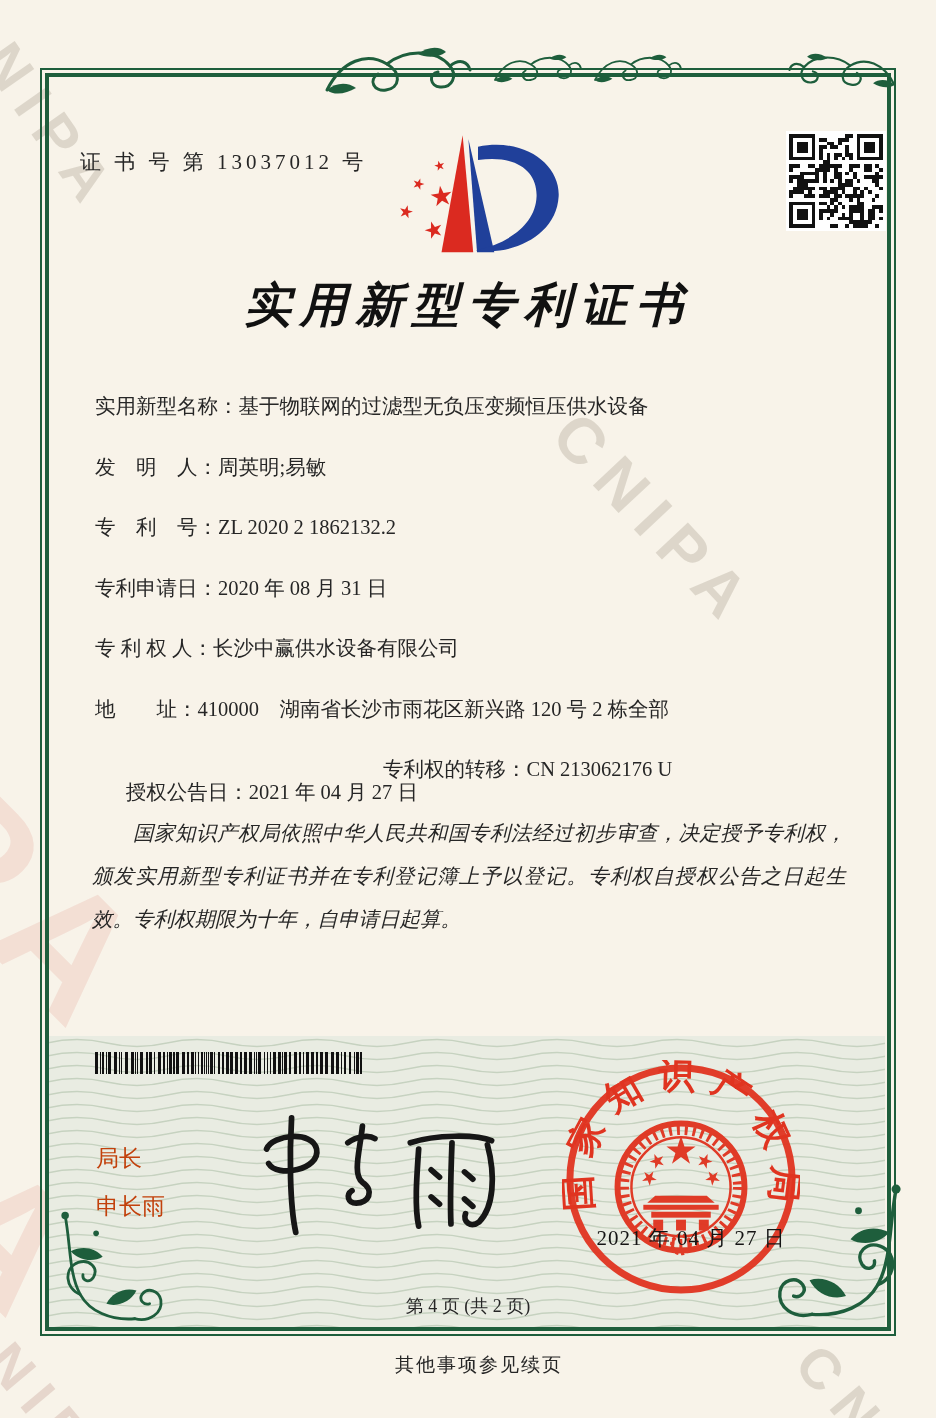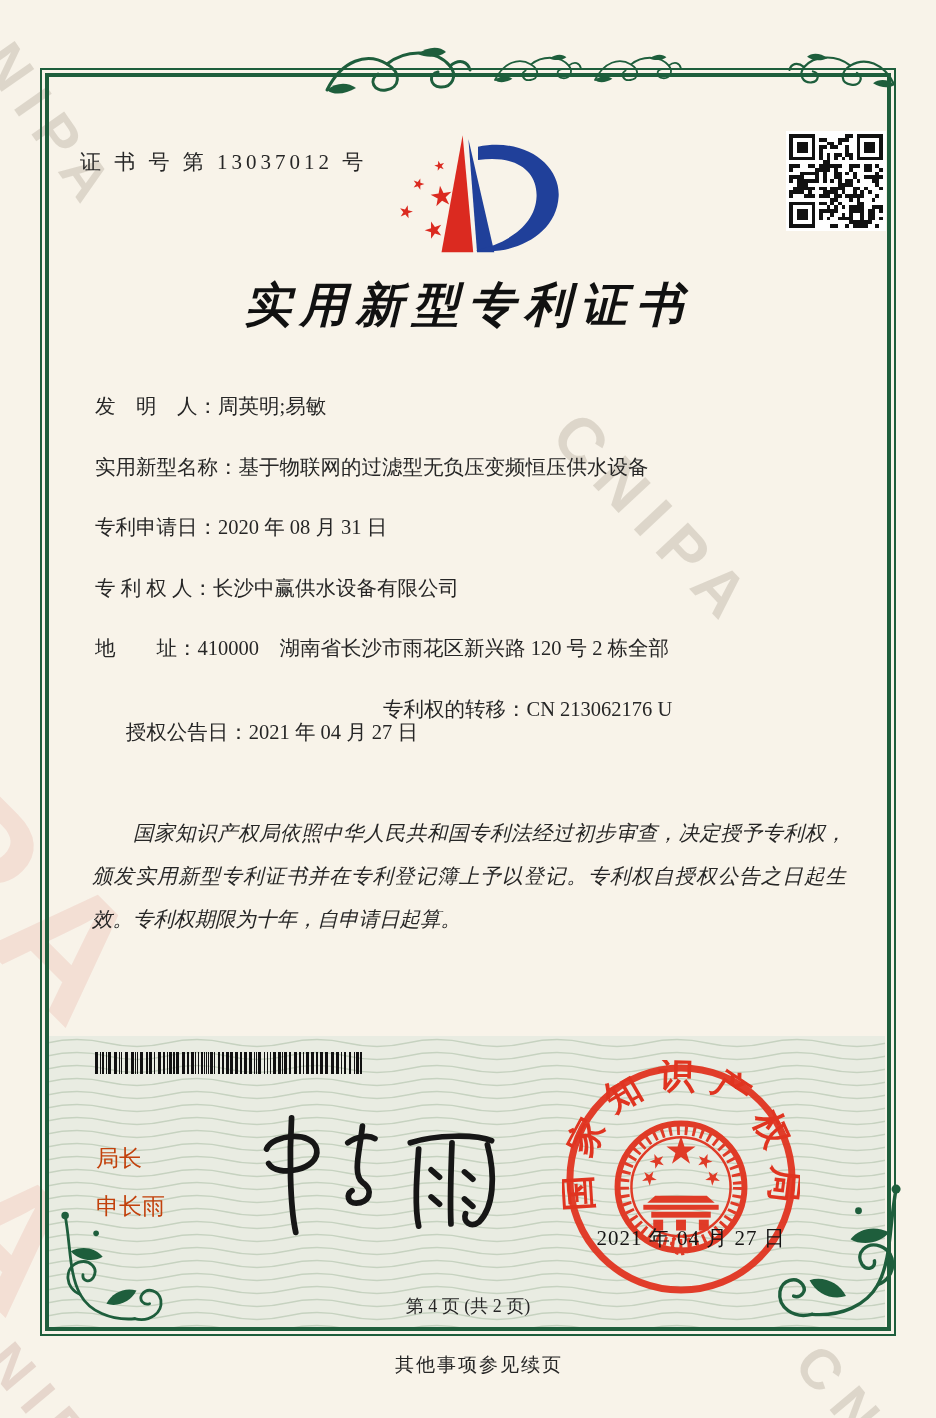--- a/index.html
+++ b/index.html
@@ -367,22 +367,23 @@
       <use href="#star5" transform="translate(38,57) scale(0.62) rotate(18)"></use>
       <use href="#star5" transform="translate(62,70) scale(1.15) rotate(-8)"></use>
       <use href="#star5" transform="translate(25,86) scale(0.72) rotate(14)"></use>
       <use href="#star5" transform="translate(54,105) scale(0.95) rotate(-18)"></use>
     </g>
   </svg>
 
   <div class="title">实用新型专利证书</div>
 
   <div class="fields">
+    <div class="field-row"><span class="field-label">实用新型名称：</span><span class="field-value">基于物联网的过滤型无负压变频恒压供水设备</span></div>
     <div class="field-row"><span class="field-label">发　明　人：</span><span class="field-value">周英明;易敏</span></div>
-    <div class="field-row"><span class="field-label">实用新型名称：</span><span class="field-value">基于物联网的过滤型无负压变频恒压供水设备</span></div>
+    <div class="field-row"><span class="field-label">专　利　号：</span><span class="field-value">ZL 2020 2 1862132.2</span></div>
     <div class="field-row"><span class="field-label">专利申请日：</span><span class="field-value">2020 年 08 月 31 日</span></div>
     <div class="field-row"><span class="field-label">专 利 权 人：</span><span class="field-value">长沙中赢供水设备有限公司</span></div>
     <div class="field-row"><span class="field-label">地　　址：</span><span class="field-value">410000　湖南省长沙市雨花区新兴路 120 号 2 栋全部</span></div>
     <div class="grant-row">
       <span>授权公告日：</span><span>2021 年 04 月 27 日</span>
       <span class="grant-no"><span>专利权的转移：</span><span>CN 213062176 U</span></span>
     </div>
   </div>
 
   <div class="paras">

